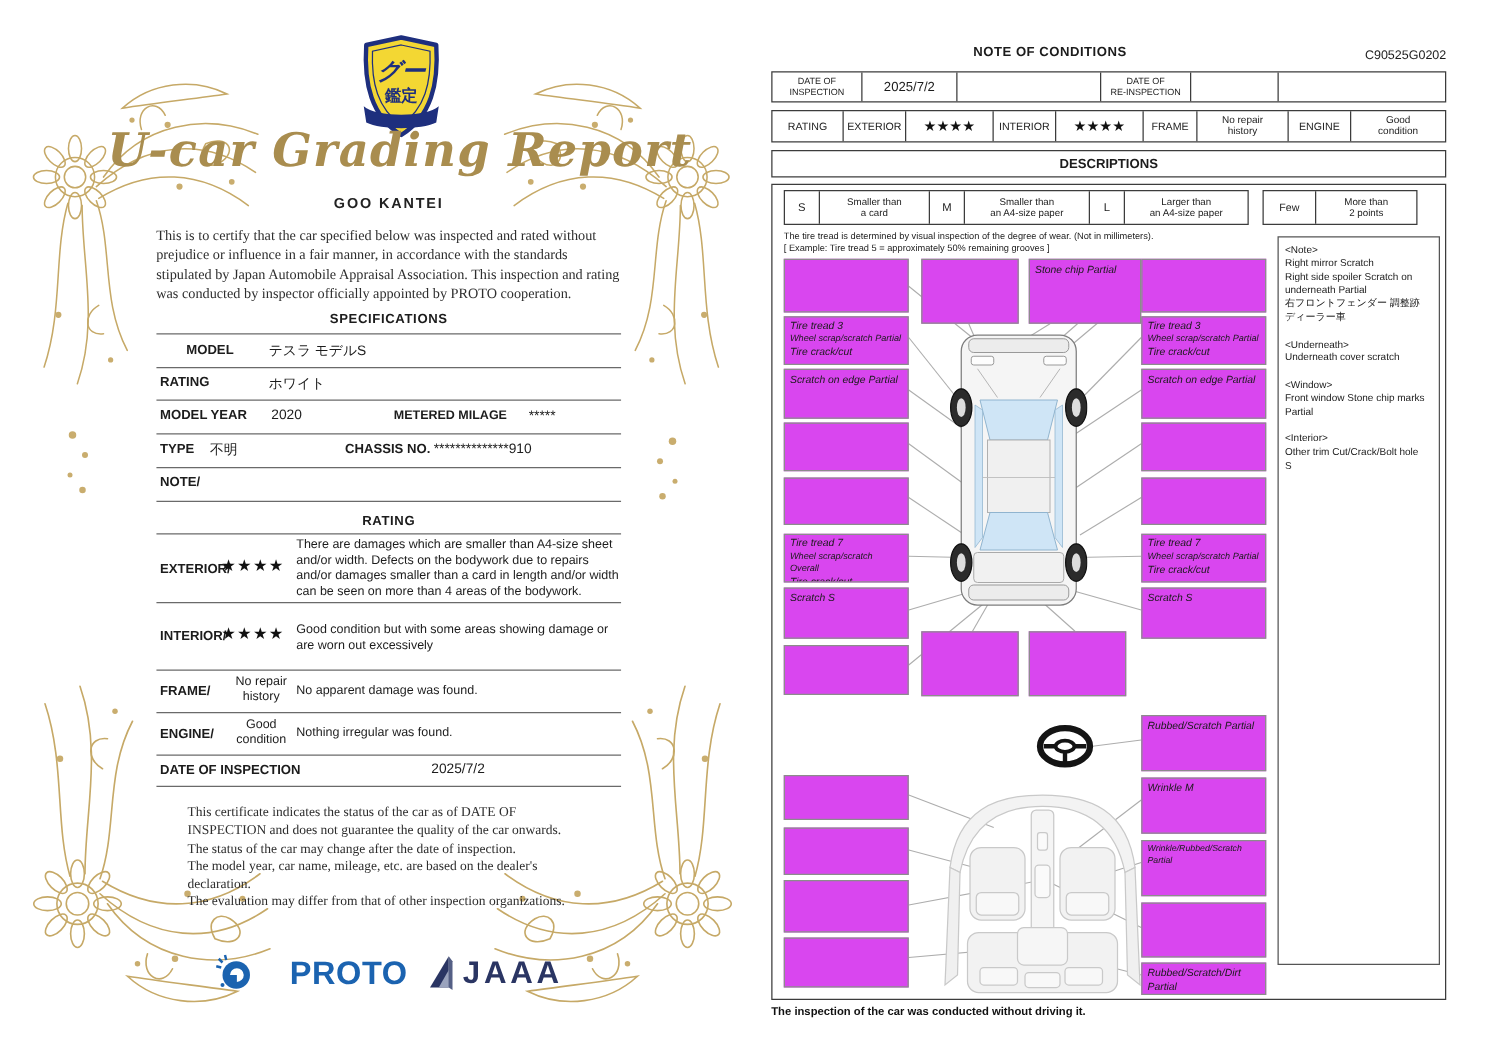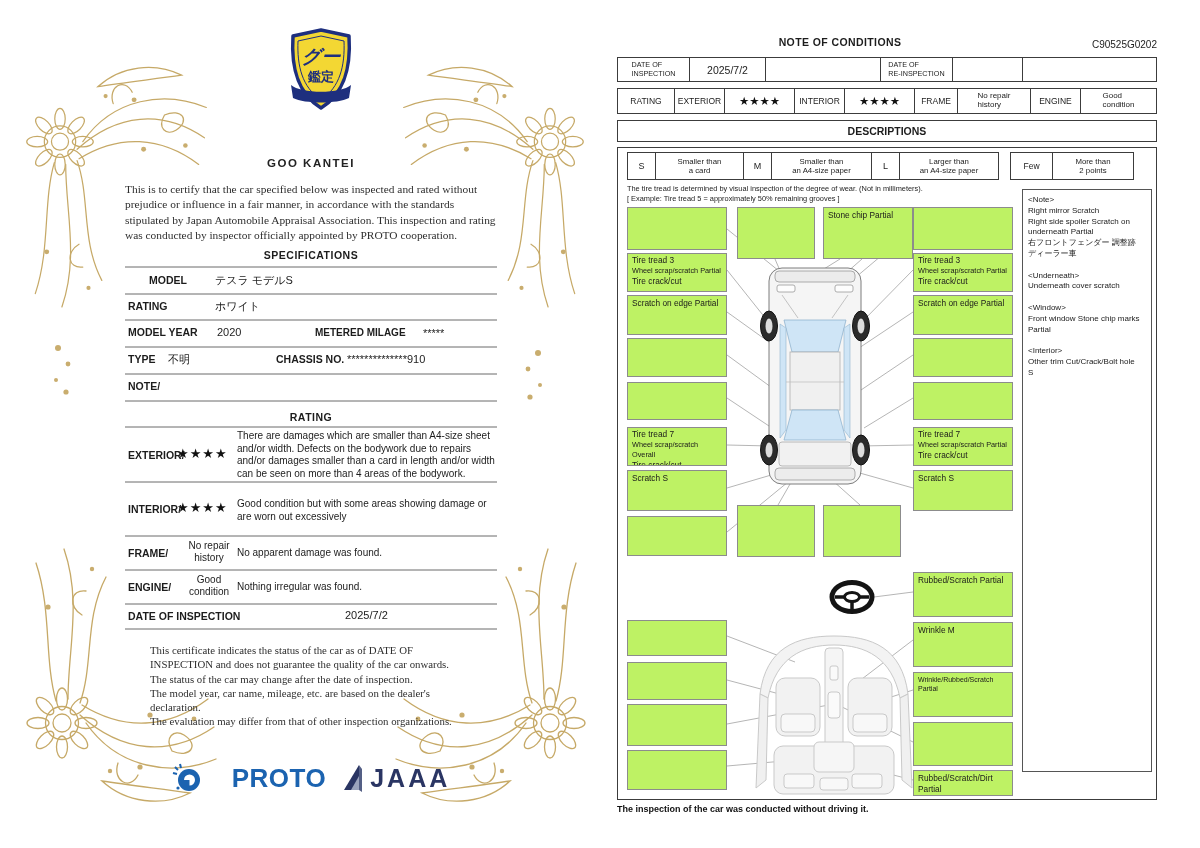--- a/index.html
+++ b/index.html
@@ -25,37 +25,37 @@
   .rgrade{position:absolute;left:180px;width:58px;text-align:center;font-size:10px;line-height:1.15;color:#1c1c1c;}
   .disc{position:absolute;left:150px;top:643px;width:350px;font-size:10.8px;line-height:1.32;color:#2e2e2e;}
   .logo-row{position:absolute;left:125px;top:762px;width:372px;display:flex;align-items:center;justify-content:center;gap:16px;}
   .proto-txt{font-size:26px;font-weight:800;color:#1b63b0;letter-spacing:.5px;margin-left:24px;}
   .jaaa-txt{font-size:25px;font-weight:700;color:#2a3563;letter-spacing:3px;}
   
   .noc-title{position:absolute;left:660px;top:36px;width:360px;text-align:center;font-size:10.5px;font-weight:700;letter-spacing:.4px;}
   .noc-code{position:absolute;left:1030px;top:39px;width:127px;text-align:right;font-size:10px;}
   .trow{position:absolute;left:617px;width:540px;display:flex;border:1px solid #3c3c3c;box-sizing:border-box;background:#fff;}
   .trow>div{border-right:1px solid #3c3c3c;box-sizing:border-box;display:flex;align-items:center;justify-content:center;
-            text-align:left;overflow:hidden;}
+            text-align:center;overflow:hidden;}
   .trow>div:last-child{border-right:none;}
   .f7{font-size:7.2px;line-height:1.15;}
   .f8{font-size:8.5px;}
   .f8s{font-size:8px;line-height:1.1;}
   .f10{font-size:10.5px;}
   .stars-r{font-size:11.5px;font-weight:700;color:#111;font-family:"DejaVu Sans","Liberation Sans",sans-serif;}
   .descbar{position:absolute;left:617px;top:120px;width:540px;height:22px;border:1px solid #3c3c3c;box-sizing:border-box;
            display:flex;align-items:center;justify-content:center;font-size:10.5px;font-weight:700;background:#fff;}
   .bigbox{position:absolute;left:617px;top:147px;width:540px;height:653px;border:1px solid #3c3c3c;box-sizing:border-box;background:#fff;}
   .lgd{position:absolute;display:flex;border:1px solid #3c3c3c;box-sizing:border-box;height:28px;background:#fff;}
   .lgd>div{border-right:1px solid #3c3c3c;box-sizing:border-box;display:flex;align-items:center;justify-content:center;
            text-align:center;font-size:7.8px;line-height:1.2;}
   .lgd>div:last-child{border-right:none;}
   .tread-note{position:absolute;left:627px;font-size:7.4px;color:#222;}
-  .cb{position:absolute;border:1px solid #8c8c8c;background:#bef264;font-size:8.3px;line-height:1.35;
-      padding:2px 4px;color:#1a1a1a;box-sizing:border-box;overflow:hidden;}
+  .cb{position:absolute;border:1px solid #8c8c8c;background:#d946ef;font-size:8.3px;line-height:1.35;
+      padding:2px 4px;color:#1a1a1a;box-sizing:border-box;overflow:hidden;font-style:italic;}
   .cb .s2{font-size:7.3px;display:block;}
   .cb .s1,.cb .s3{display:block;}
   .cb-small{font-size:7px;}
   .np{position:absolute;left:1022px;top:189px;width:130px;height:583px;border:1px solid #555;box-sizing:border-box;
       font-size:8px;line-height:1.35;padding:5px 5px;white-space:pre-line;color:#1a1a1a;background:#fff;}
   .ft{position:absolute;left:617px;top:804px;font-size:9px;font-weight:600;color:#111;}
 </style>
 </head>
 <body>
 
@@ -120,20 +120,21 @@
   </svg>
 
   <svg class="abs" style="left:287px;top:27px;width:68px;height:84px" viewBox="0 0 68 84">
     <path d="M34,3 L62,9 C64,40 58,66 34,81 C10,66 4,40 6,9 Z" fill="#f3d733" stroke="#1e2f7e" stroke-width="3.5" stroke-linejoin="round"></path>
     <path d="M34,9 L57,14 C58,39 53,60 34,73 C15,60 10,39 11,14 Z" fill="none" stroke="#1e2f7e" stroke-width="1"></path>
     <text x="34" y="36" text-anchor="middle" font-size="19" font-weight="bold" font-style="italic" fill="#1e2f7e">グー</text>
     <text x="34" y="54" text-anchor="middle" font-size="13" font-weight="bold" fill="#1e2f7e">鑑定</text>
     <path d="M4,58 C14,67 54,67 64,58 L62,71 C50,77 18,77 6,71 Z" fill="#1e2f7e"></path>
   </svg>
 
+  <div class="cert-title">U-car Grading Report</div>
   <div class="cert-sub">GOO KANTEI</div>
   <div class="cert-intro serif">This is to certify that the car specified below was inspected and rated without prejudice or influence in a fair manner, in accordance with the standards stipulated by Japan Automobile Appraisal Association. This inspection and rating was conducted by inspector officially appointed by PROTO cooperation.</div>
 
   <div class="sec-head" style="top:249px">SPECIFICATIONS</div>
 
   <svg class="abs" style="left:125px;top:260px;width:372px;height:375px" viewBox="0 0 372 375">
     <g stroke="#6a6a6a" stroke-width="1">
       <line x1="0" y1="7" x2="372" y2="7"></line>
         <line x1="0" y1="34" x2="372" y2="34"></line>
       <line x1="0" y1="60" x2="372" y2="60"></line>

